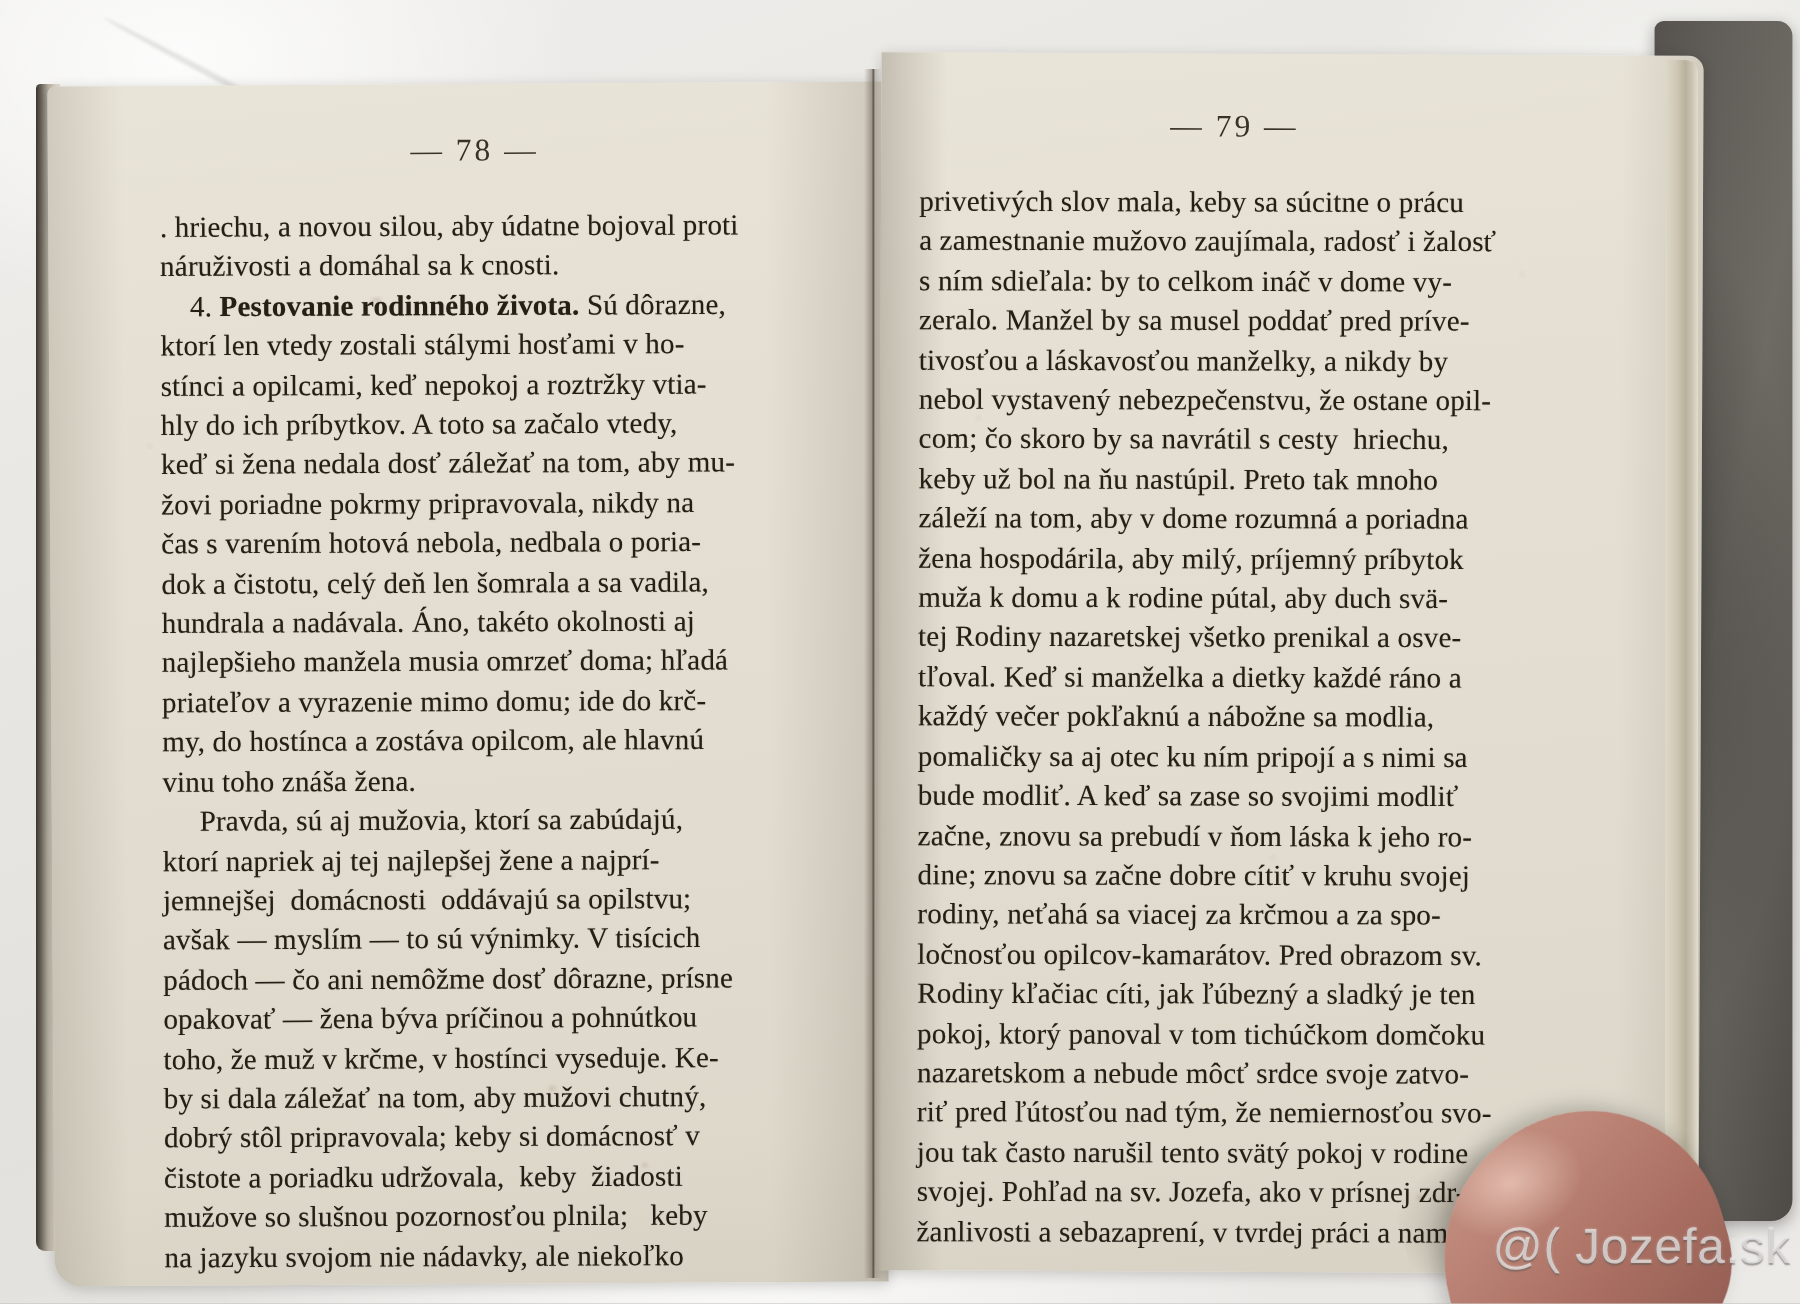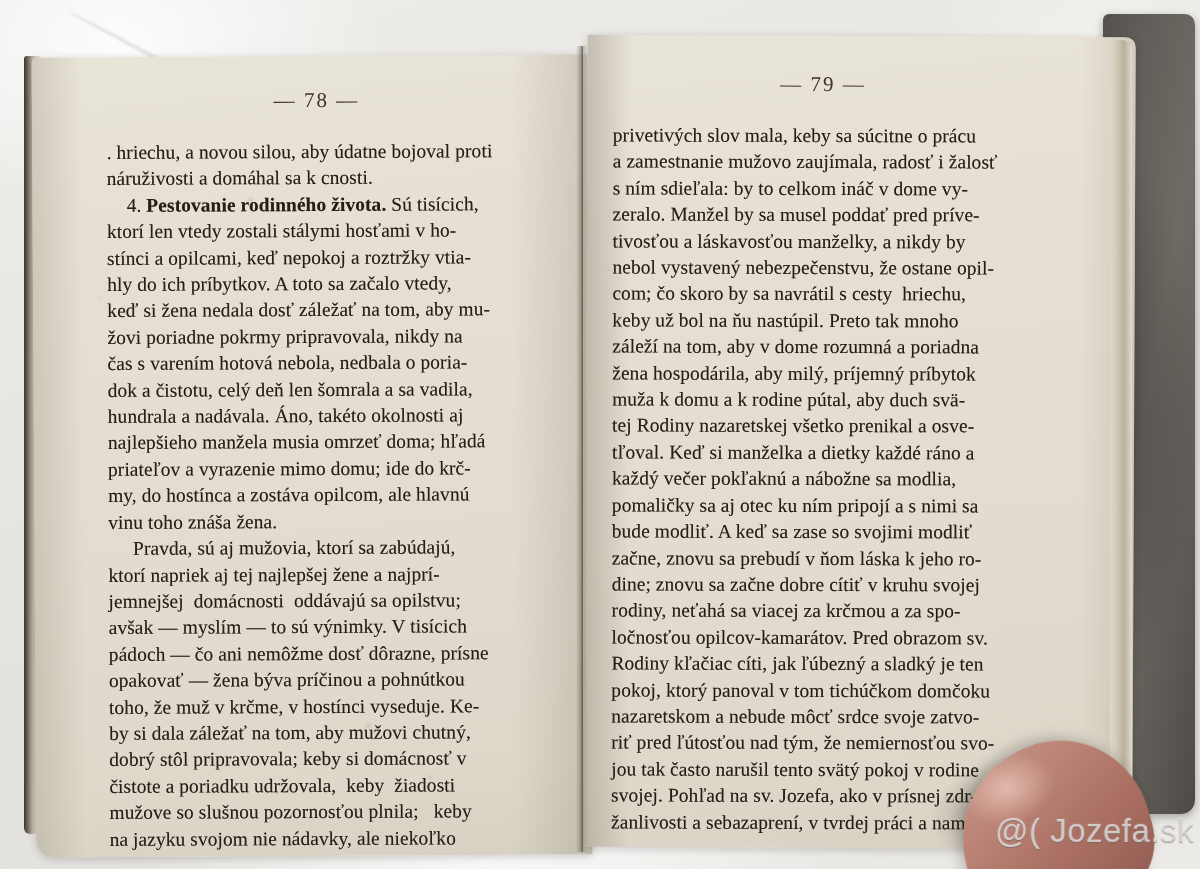--- a/index.html
+++ b/index.html
@@ -181,21 +181,21 @@
 
     <div class="fore-edge-right"></div>
     <div class="gutter"></div>
   </div>
 
   <div class="textblock tb-left">
     <div class="folio">— 78 —</div>
     <div id="left-lines">
         <div class="body-line">. hriechu, a novou silou, aby údatne bojoval proti</div>
         <div class="body-line">náruživosti a domáhal sa k cnosti.</div>
-        <div class="body-line"><span>    4. </span><span class="run-head">Pestovanie rodinného života.</span><span> Sú tisícich,</span></div>
+        <div class="body-line"><span>    4. </span><span class="run-head">Pestovanie rodinného života.</span><span> Sú dôrazne,</span></div>
         <div class="body-line">ktorí len vtedy zostali stálymi hosťami v ho-</div>
         <div class="body-line">stínci a opilcami, keď nepokoj a roztržky vtia-</div>
         <div class="body-line">hly do ich príbytkov. A toto sa začalo vtedy,</div>
         <div class="body-line">keď si žena nedala dosť záležať na tom, aby mu-</div>
         <div class="body-line">žovi poriadne pokrmy pripravovala, nikdy na</div>
         <div class="body-line">čas s varením hotová nebola, nedbala o poria-</div>
         <div class="body-line">dok a čistotu, celý deň len šomrala a sa vadila,</div>
         <div class="body-line">hundrala a nadávala. Áno, takéto okolnosti aj</div>
         <div class="body-line">najlepšieho manžela musia omrzeť doma; hľadá</div>
         <div class="body-line">priateľov a vyrazenie mimo domu; ide do krč-</div>

